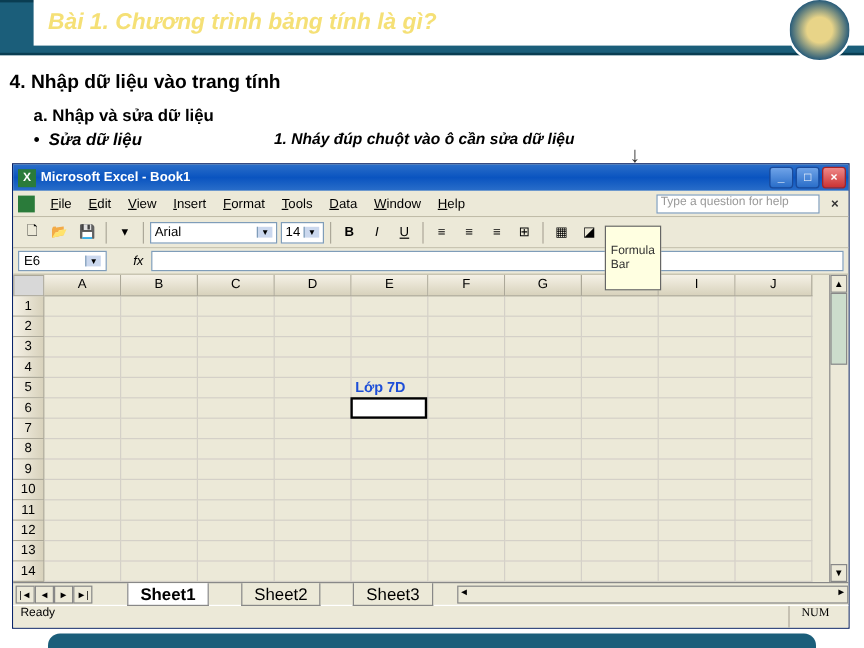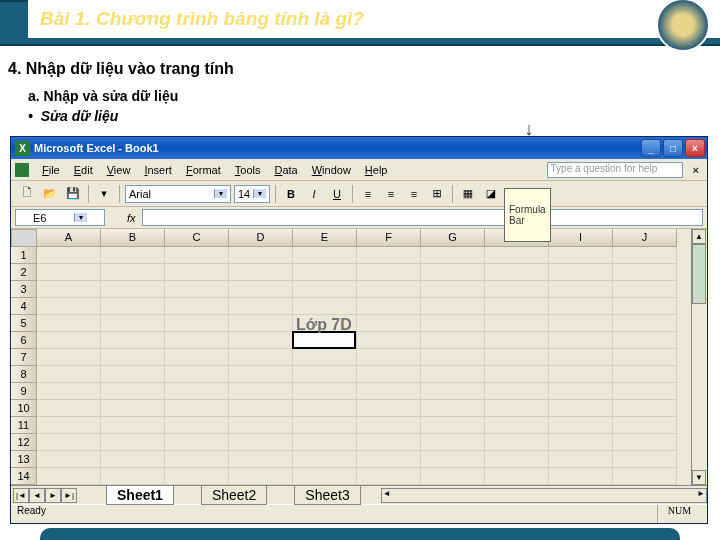--- a/index.html
+++ b/index.html
@@ -76,37 +76,37 @@
   .mclose { margin-left: 6px; color: #333; font-weight: bold; padding: 0 4px; }
 
   .toolbar { background: #ece9d8; height: 26px; display: flex; align-items: center; padding: 0 6px; gap: 3px; border-bottom: 1px solid #c0bca8; }
   .tbtn { width: 20px; height: 20px; border: 1px solid transparent; display: flex; align-items: center; justify-content: center; font-size: 11px; }
   .sep { width: 1px; height: 18px; background: #aca899; margin: 0 2px; }
   .font-sel { width: 106px; height: 18px; border: 1px solid #7f9db9; background: #fff; font-size: 11px; padding: 0 3px; display: flex; align-items: center; }
   .size-sel { width: 36px; height: 18px; border: 1px solid #7f9db9; background: #fff; font-size: 11px; padding: 0 3px; display: flex; align-items: center; }
   .dd { width: 13px; background: #cbd8ee; border-left: 1px solid #7f9db9; text-align: center; font-size: 8px; margin-left: auto; }
 
   .formula-bar { background: #ece9d8; height: 22px; display: flex; align-items: center; padding: 2px 4px; border-bottom: 1px solid #c0bca8; gap: 2px; }
-  .name-box { width: 90px; height: 17px; border: 1px solid #7f9db9; background: #fff; font-size: 11px; padding: 0 17px; display: flex; align-items: center; }
+  .name-box { width: 74px; height: 17px; border: 1px solid #7f9db9; background: #fff; font-size: 11px; padding: 0 4px; display: flex; align-items: center; }
   .fx { font-style: italic; font-size: 11px; padding: 0 4px; margin-left: 16px; }
   .fbar-input { flex: 1; height: 17px; border: 1px solid #7f9db9; background: #fff; }
   .fbar-label { position: absolute; margin-top: -20px; font-size: 10px; color: #333; background: #ffffe1; border: 1px solid #666; padding: 15px 4px; }
   .corner { width: 26px; height: 18px; background: #d8d8d8; border: 1px solid #aca899; }
   .col-headers { display: flex; height: 18px; }
   .ch { background: linear-gradient(#f5f1e6, #d8d2bc); border-right: 1px solid #aca899; border-bottom: 1px solid #aca899; text-align: center; font-size: 11px; line-height: 17px; }
   .row-headers { display: flex; flex-direction: column; }
   .rh { width: 26px; height: 17px; background: linear-gradient(90deg, #f5f1e6, #d8d2bc); border-right: 1px solid #aca899; border-bottom: 1px solid #aca899; text-align: center; font-size: 11px; line-height: 16px; }
   .cells { position: relative; }
   .cell-row { display: flex; height: 17px; }
   .cell { border-right: 1px solid #d4d0c8; border-bottom: 1px solid #d4d0c8; height: 17px; font-size: 11px; padding: 0 2px; }
   .grid-top { display: flex; }
   .grid-body { display: flex; }
 
   .active-cell { border: 2px solid #000; position: absolute; background: #fff; pointer-events: none; }
-  .cell-text { color: #737373; font-weight: bold; font-size: 16px; }
+  .cell-text { color: #1d4ed8; font-weight: bold; font-size: 12px; }
   .fbar-lbl-wrap { position: absolute; left: 493px; top: 1px; }
 
   
   .cA{width:64px}.cB{width:64px}.cC{width:64px}.cD{width:64px}.cE{width:64px}.cF{width:64px}.cG{width:64px}.cH{width:64px}.cI{width:64px}.cJ{width:64px}
 
   .sheet-tabs { height: 19px; background: #ece9d8; display: flex; align-items: center; border-top: 1px solid #888; font-size: 10px; }
   .tab-nav { display: flex; padding: 0 2px; }
   .tn { width: 16px; height: 15px; border: 1px solid #888; background: #ece9d8; text-align: center; line-height: 13px; font-size: 8px; }
   .stab { padding: 1px 10px; background: #ece9d8; border: 1px solid #888; border-top: none; font-size: 14px; margin-left: 27px; }
   .stab.active { background: #fff; font-weight: bold; }
@@ -129,20 +129,21 @@
 
 <div class="slide-title-bar">
   <div class="slide-title">Bài 1. Chương trình bảng tính là gì?</div>
   <div class="logo"></div>
 </div>
 
 <div class="section-h">4. Nhập dữ liệu vào trang tính</div>
 <div class="sub-h">a. Nhập và sửa dữ liệu</div>
 <div class="bullet-row">
   <span class="bullet-it">•&nbsp;&nbsp;<span>Sửa dữ liệu</span></span>
+  <span class="instr">1. Nháy đúp chuột vào ô cần sửa dữ liệu</span>
 </div>
 <div class="arrow-down">↓</div>
 
 <div class="excel-window">
 
   <div class="titlebar">
     <div class="xl-icon">X</div>
     <div class="title-text">Microsoft Excel - Book1</div>
     <div class="winbtns">
       <div class="winbtn">_</div>

